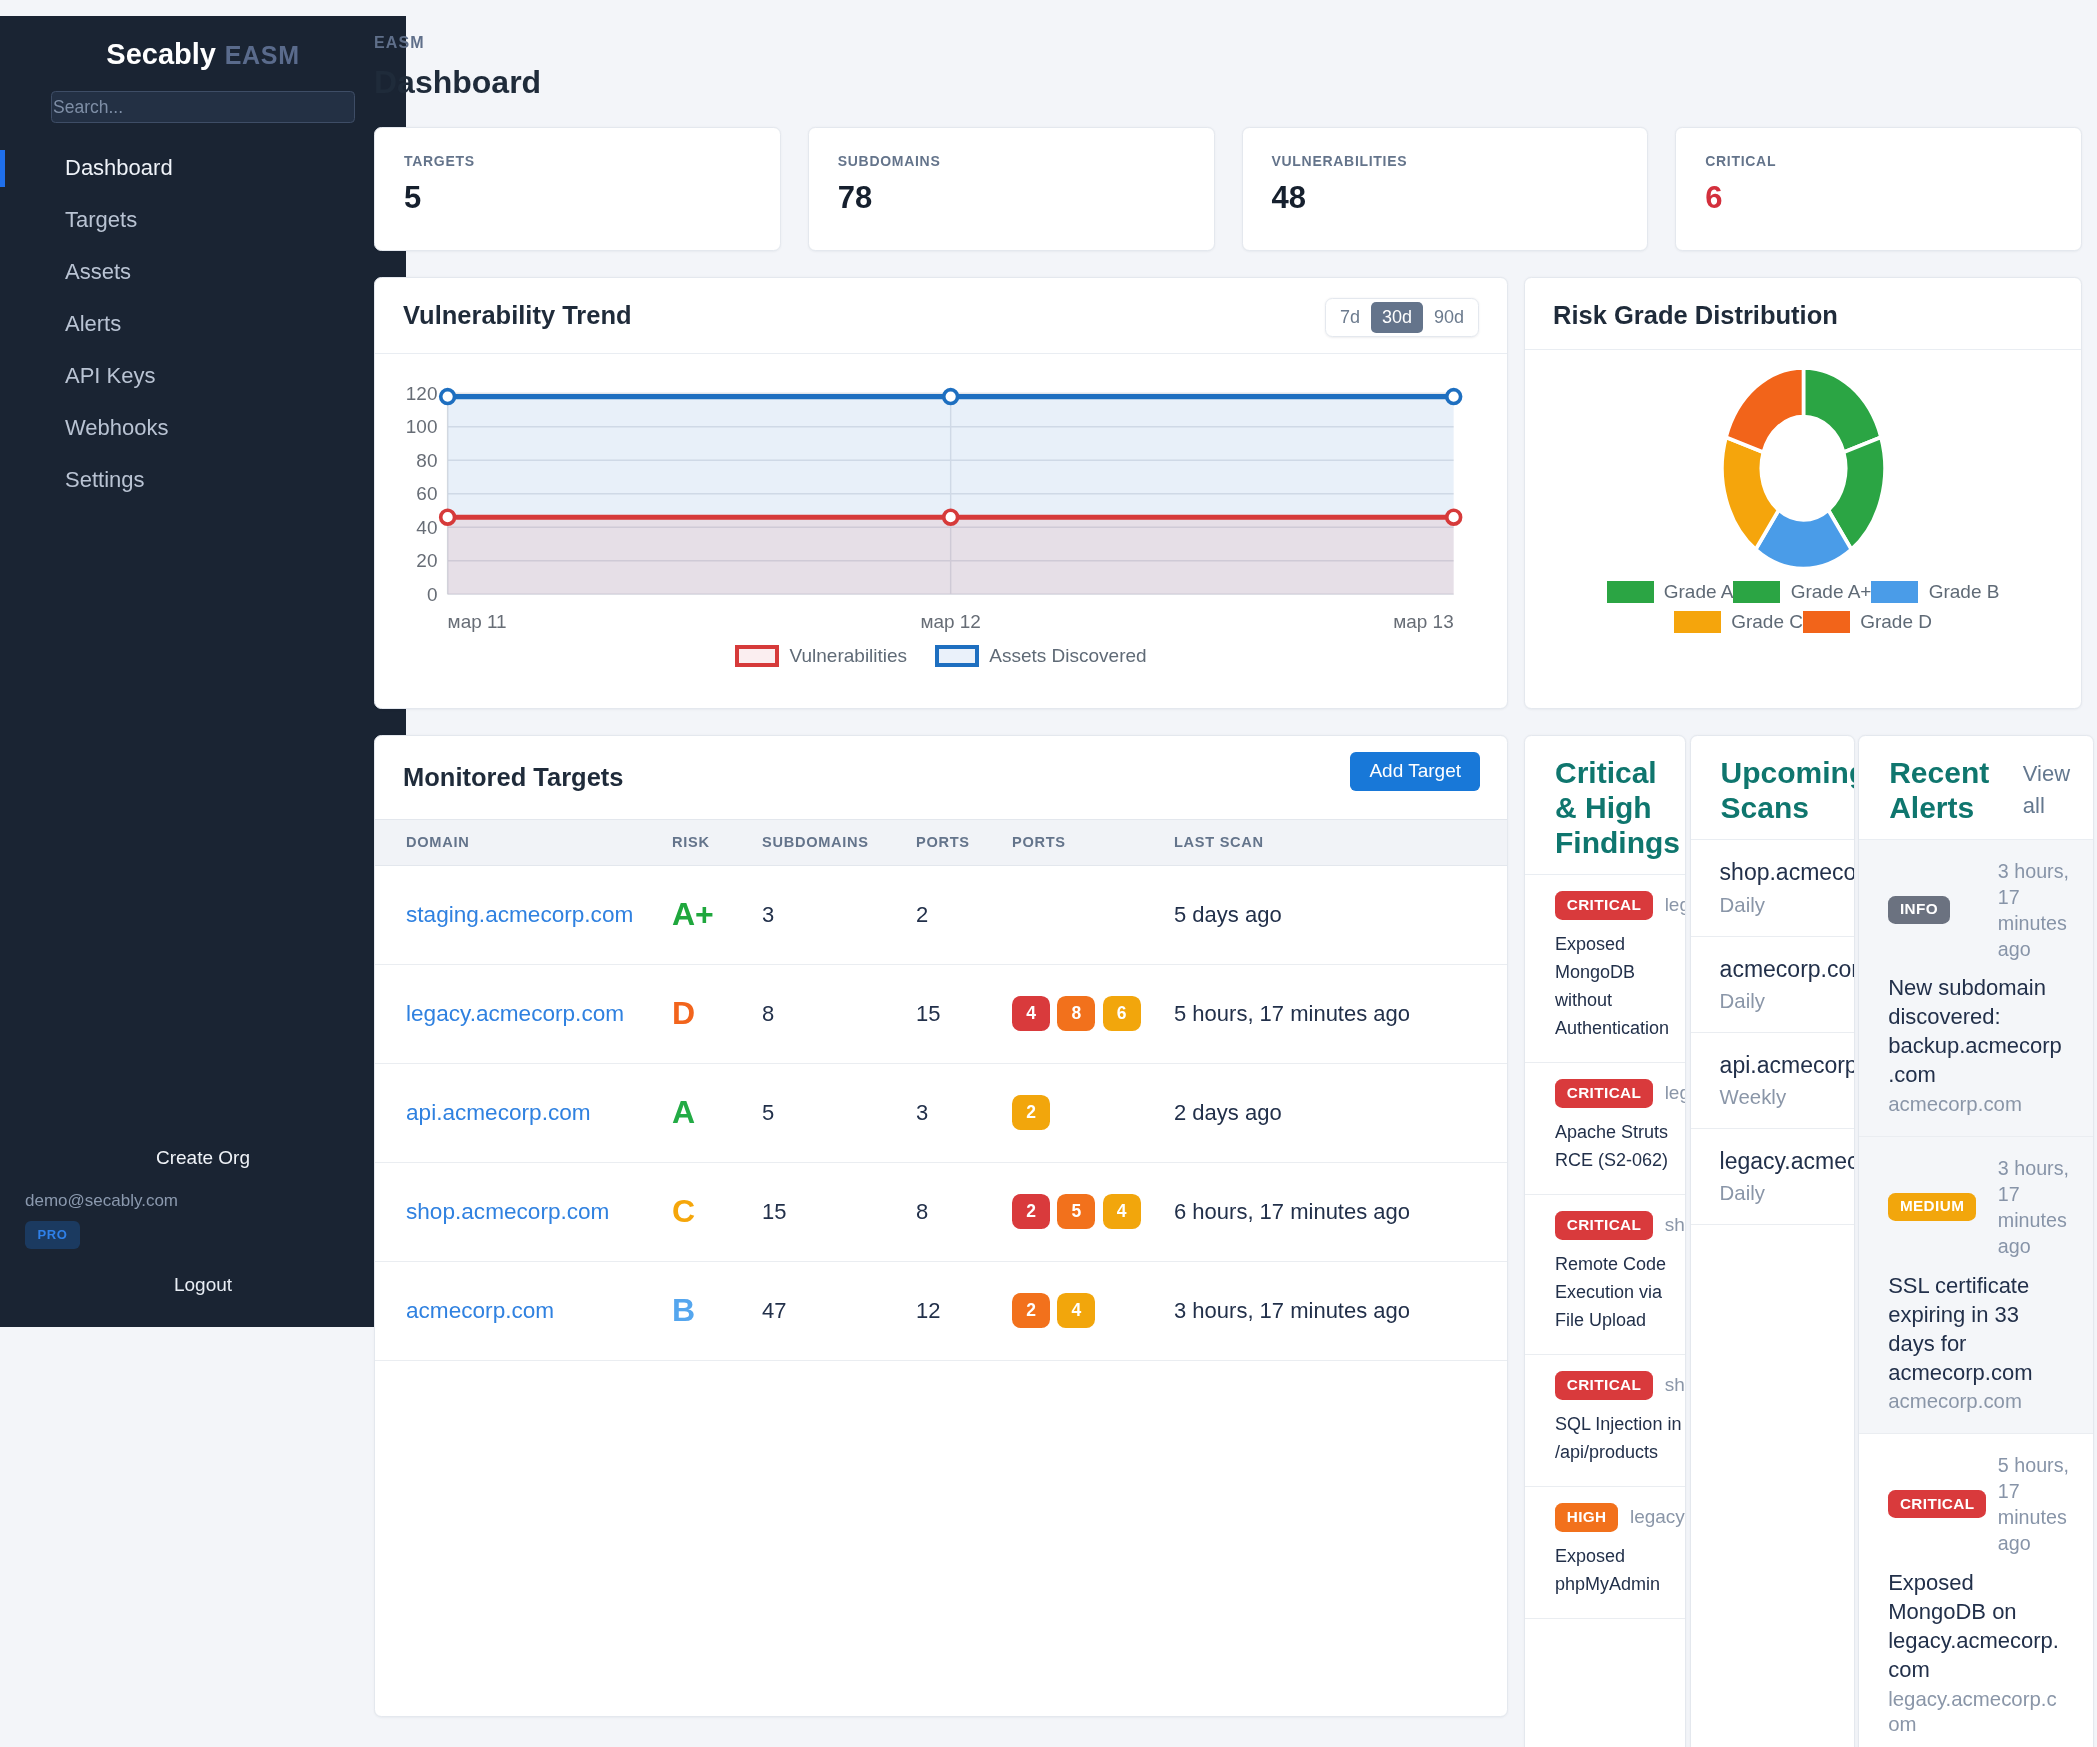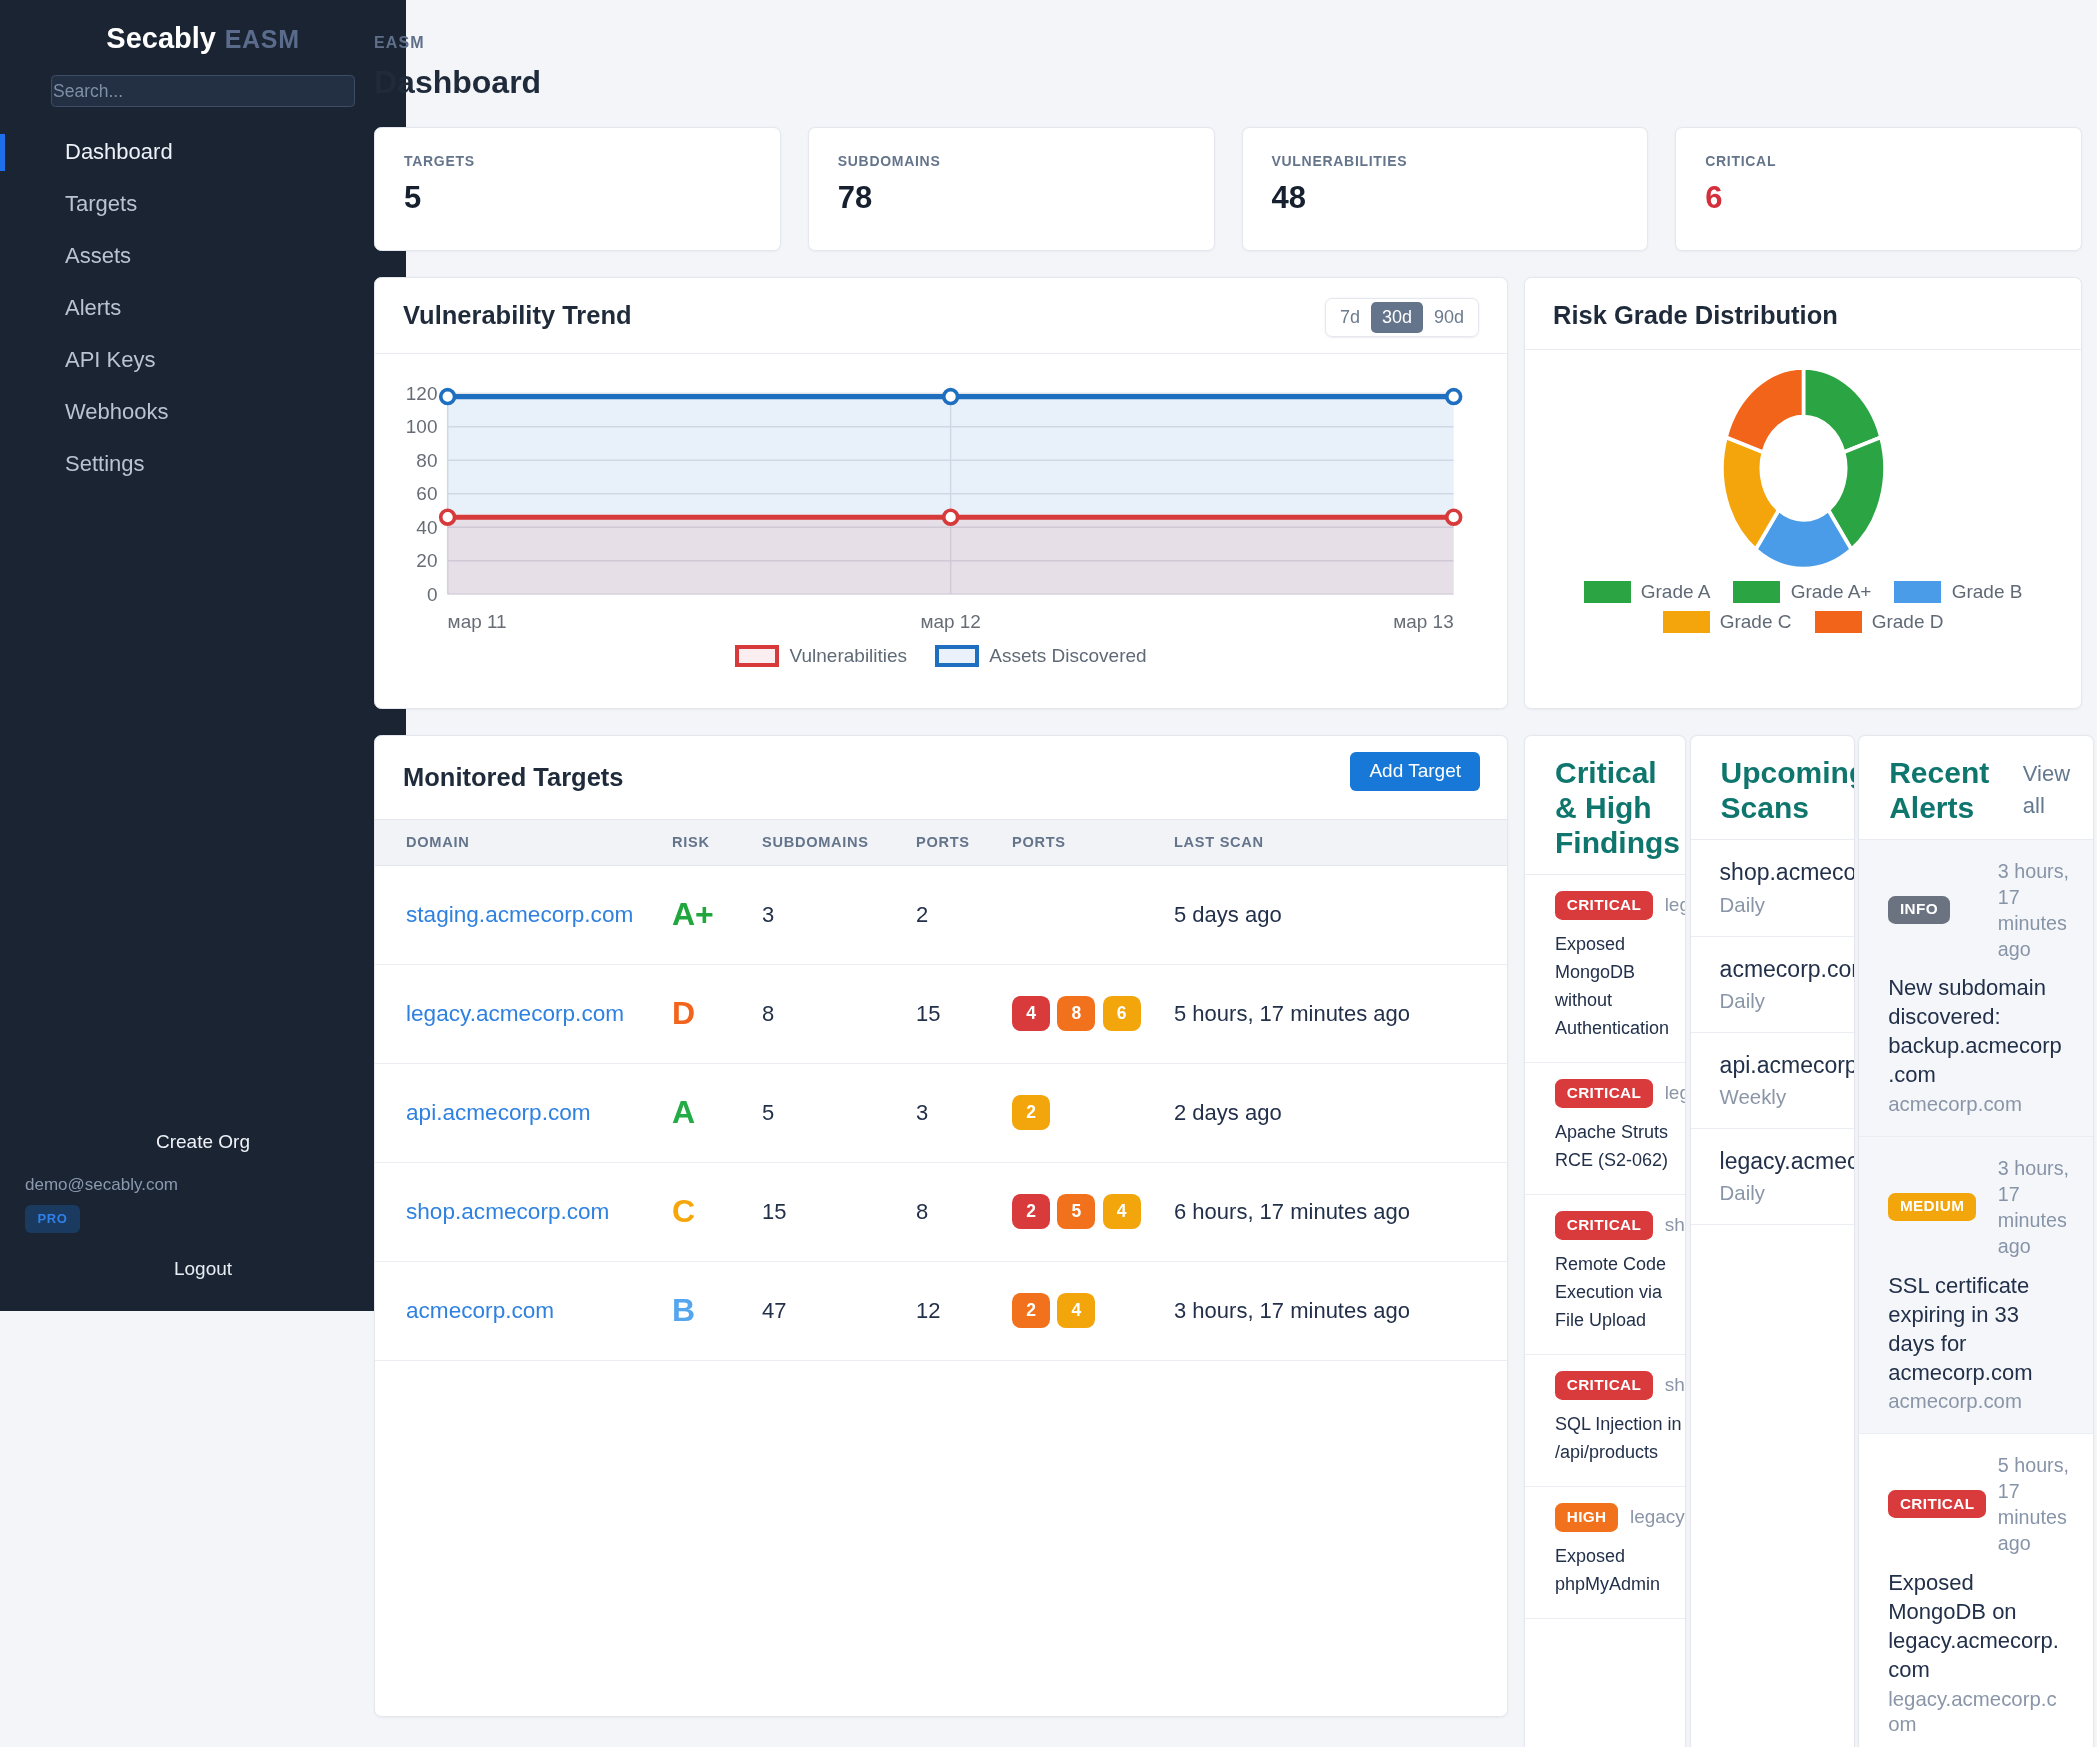--- a/index.html
+++ b/index.html
@@ -4,21 +4,21 @@
 <style>
   * { margin:0; padding:0; box-sizing:border-box; }
   html,body { width:2097px; height:1748px; }
   body {
     position:relative; overflow:hidden;
     background:#f3f5f9;
     font-family:"Liberation Sans", sans-serif;
     color:#1f2b3a;
   }
   
-  .sidebar { position:absolute; left:0; top:0; width:406px; height:1311px; background:#1a2433; }
+  .sidebar { position:absolute; left:0; top:16px; width:406px; height:1311px; background:#1a2433; }
   .logo-row { padding-top:22px; text-align:center; white-space:nowrap; }
   .logo-main { font-size:29px; font-weight:bold; color:#ffffff; }
   .logo-suffix { font-size:25px; font-weight:bold; color:#5a6b8c; margin-left:8.7px; letter-spacing:0.7px; }
   .search-input {
     display:block; width:304px; height:32px; margin:20.4px auto 0;
     background:#233044; border:1.5px solid #3e4d66; border-radius:4.4px;
     color:#aab8cc; font-size:17.5px; padding:0 1px; outline:none;
     font-family:"Liberation Sans", sans-serif;
   }
   .search-input::placeholder { color:#7e8ea6; }
@@ -56,21 +56,21 @@
   .range-btn.active { background:#64748b; color:#fff; }
 
   .chart-wrap { padding:10.2px 26px 0; }
   .trend-legend { display:flex; justify-content:center; align-items:center; gap:28px; margin-top:1.5px; }
   .legend-entry { display:flex; align-items:center; gap:10.2px; }
   .legend-box { width:44px; height:22px; border-style:solid; border-width:4.4px; }
   .legend-label { font-size:19px; color:#5f6a76; }
 
   .donut-wrap { padding-top:11.7px; text-align:center; }
   .risk-legend { margin-top:5.8px; display:flex; flex-direction:column; gap:8.7px; align-items:center; }
-  .risk-legend-row { display:flex; gap:23px; justify-content:center; }
+  .risk-legend-row { display:flex; justify-content:center; }
   .risk-swatch { width:47px; height:22px; display:inline-block; }
 
   
   .bottom-row { display:flex; gap:16px; margin-top:26px; align-items:flex-start; }
   .targets-card { width:1134px; height:982px; flex:none; position:relative; overflow:hidden; }
   .targets-header { padding:24px 28px; }
   .add-target-btn { position:absolute; right:27px; top:16px; background:#1878d8; color:#fff; font-size:19px;
     padding:8.7px 19px; border:none; border-radius:5.8px; cursor:pointer; font-family:"Liberation Sans", sans-serif; }
   .tbl-head, .tbl-row { display:grid; grid-template-columns:266px 90px 154px 96px 162px 1fr; align-items:center; padding-left:31px; }
   .tbl-head { height:47px; background:#f1f3f7; border-top:1.5px solid #e3e7ed; border-bottom:1.5px solid #e3e7ed;

